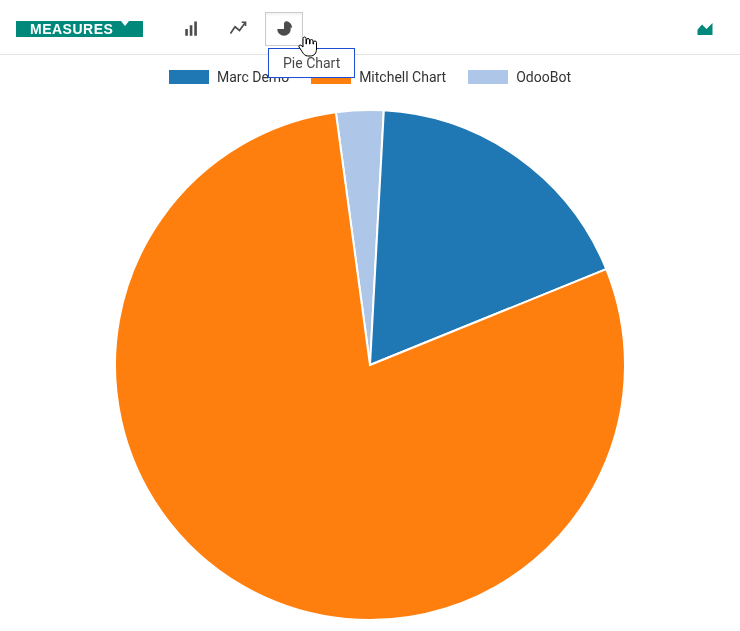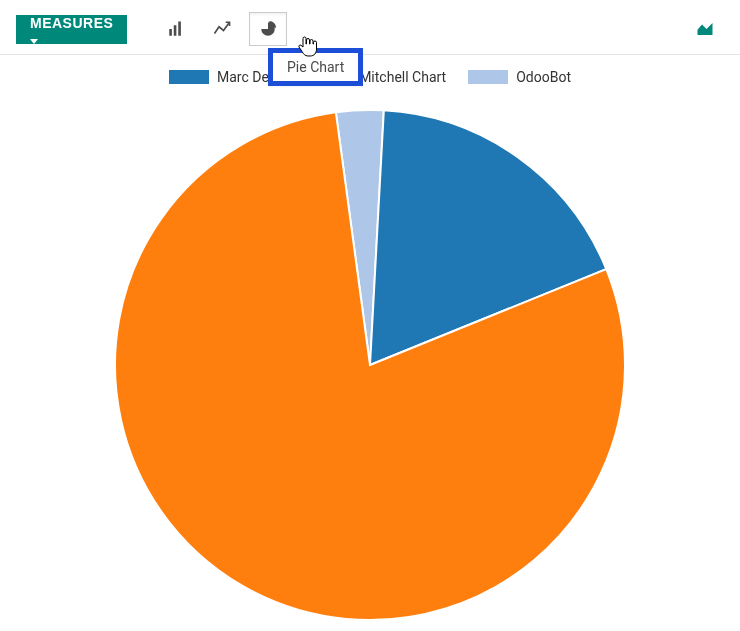--- a/index.html
+++ b/index.html
@@ -22,21 +22,20 @@
       background: #00897B;
       color: #fff;
       border: none;
       padding: 0 14px;
       font-size: 14px;
       font-weight: 600;
       letter-spacing: 0.5px;
       display: flex;
       gap: 8px;
       cursor: pointer;
-      flex-direction: column;
     }
     .measures-btn .caret {
       display: inline-block;
       width: 0; height: 0;
       border-left: 4px solid transparent;
       border-right: 4px solid transparent;
       border-top: 5px solid #fff;
     }
     .icon-btn {
       width: 38px;
@@ -54,21 +53,21 @@
       background: #fff;
       box-shadow: inset 0 2px 3px rgba(0,0,0,0.05);
     }
     .icon-btn svg { width: 18px; height: 18px; }
     .spacer { flex: 1; }
     .tooltip {
       position: absolute;
       top: 48px;
       left: 268px;
       background: #fff;
-      border: 5px solid #1d4ed8;
+      border: 1px solid #1d4ed8;
       padding: 6px 14px;
       font-size: 14px;
       color: #4a4a4a;
       box-shadow: 0 1px 2px rgba(0,0,0,0.05);
       z-index: 10;
     }
     .cursor-hand {
       position: absolute;
       top: 34px;
       left: 296px;

